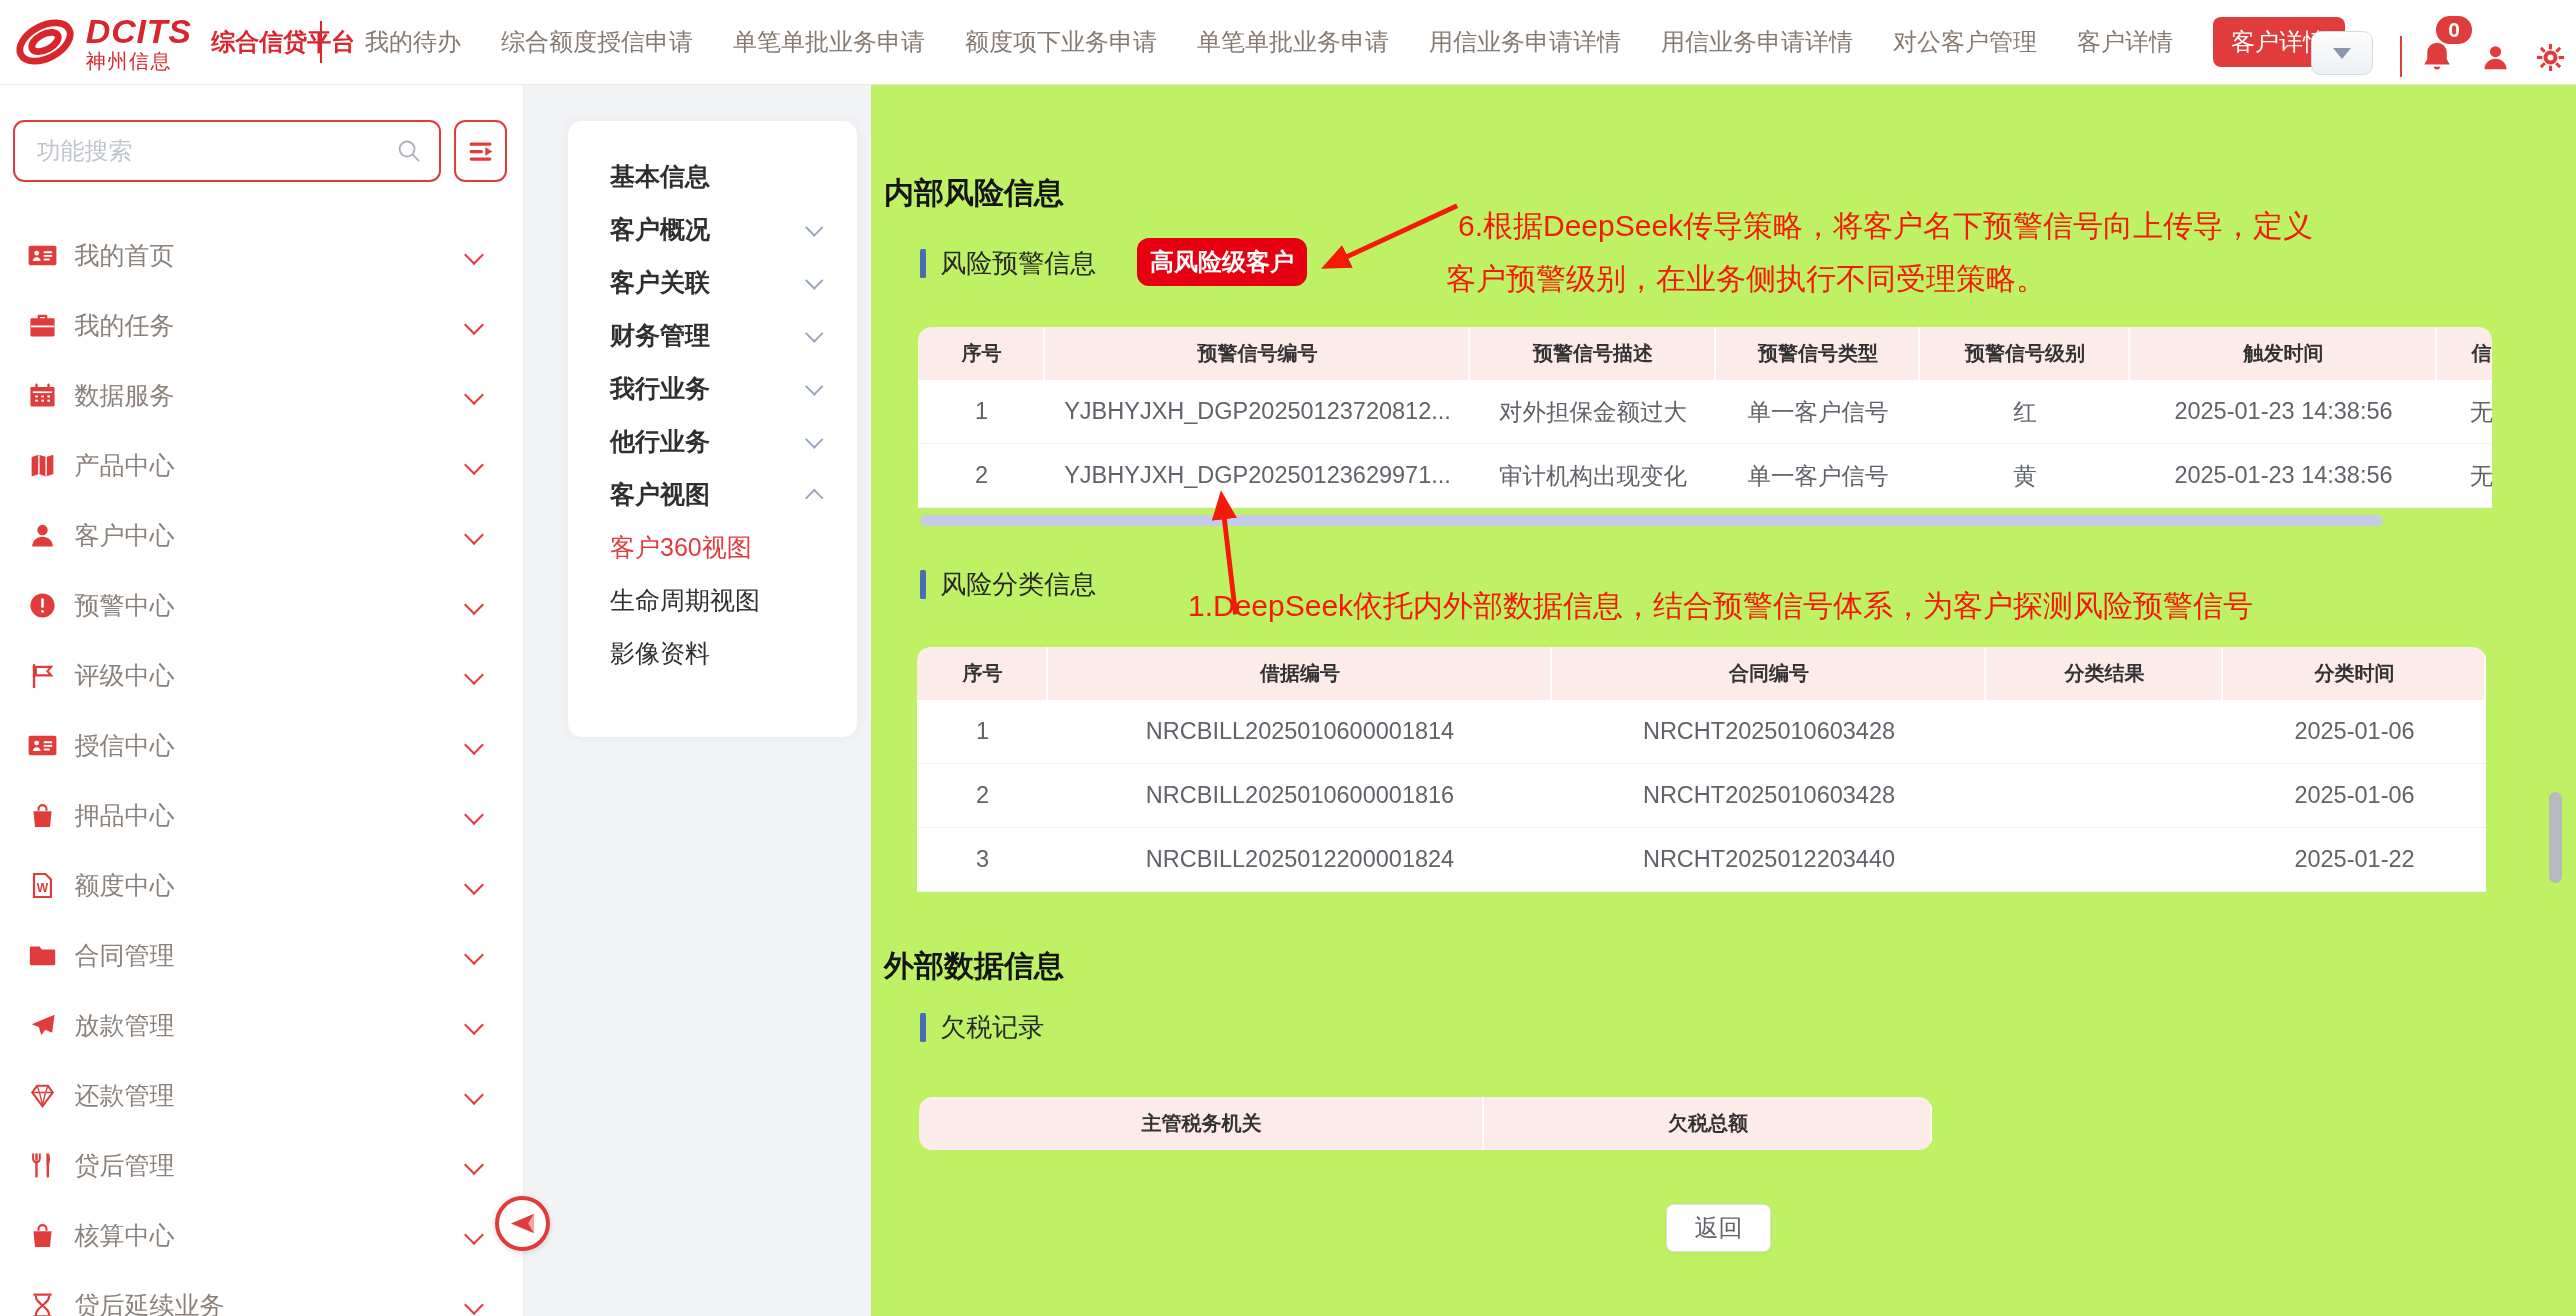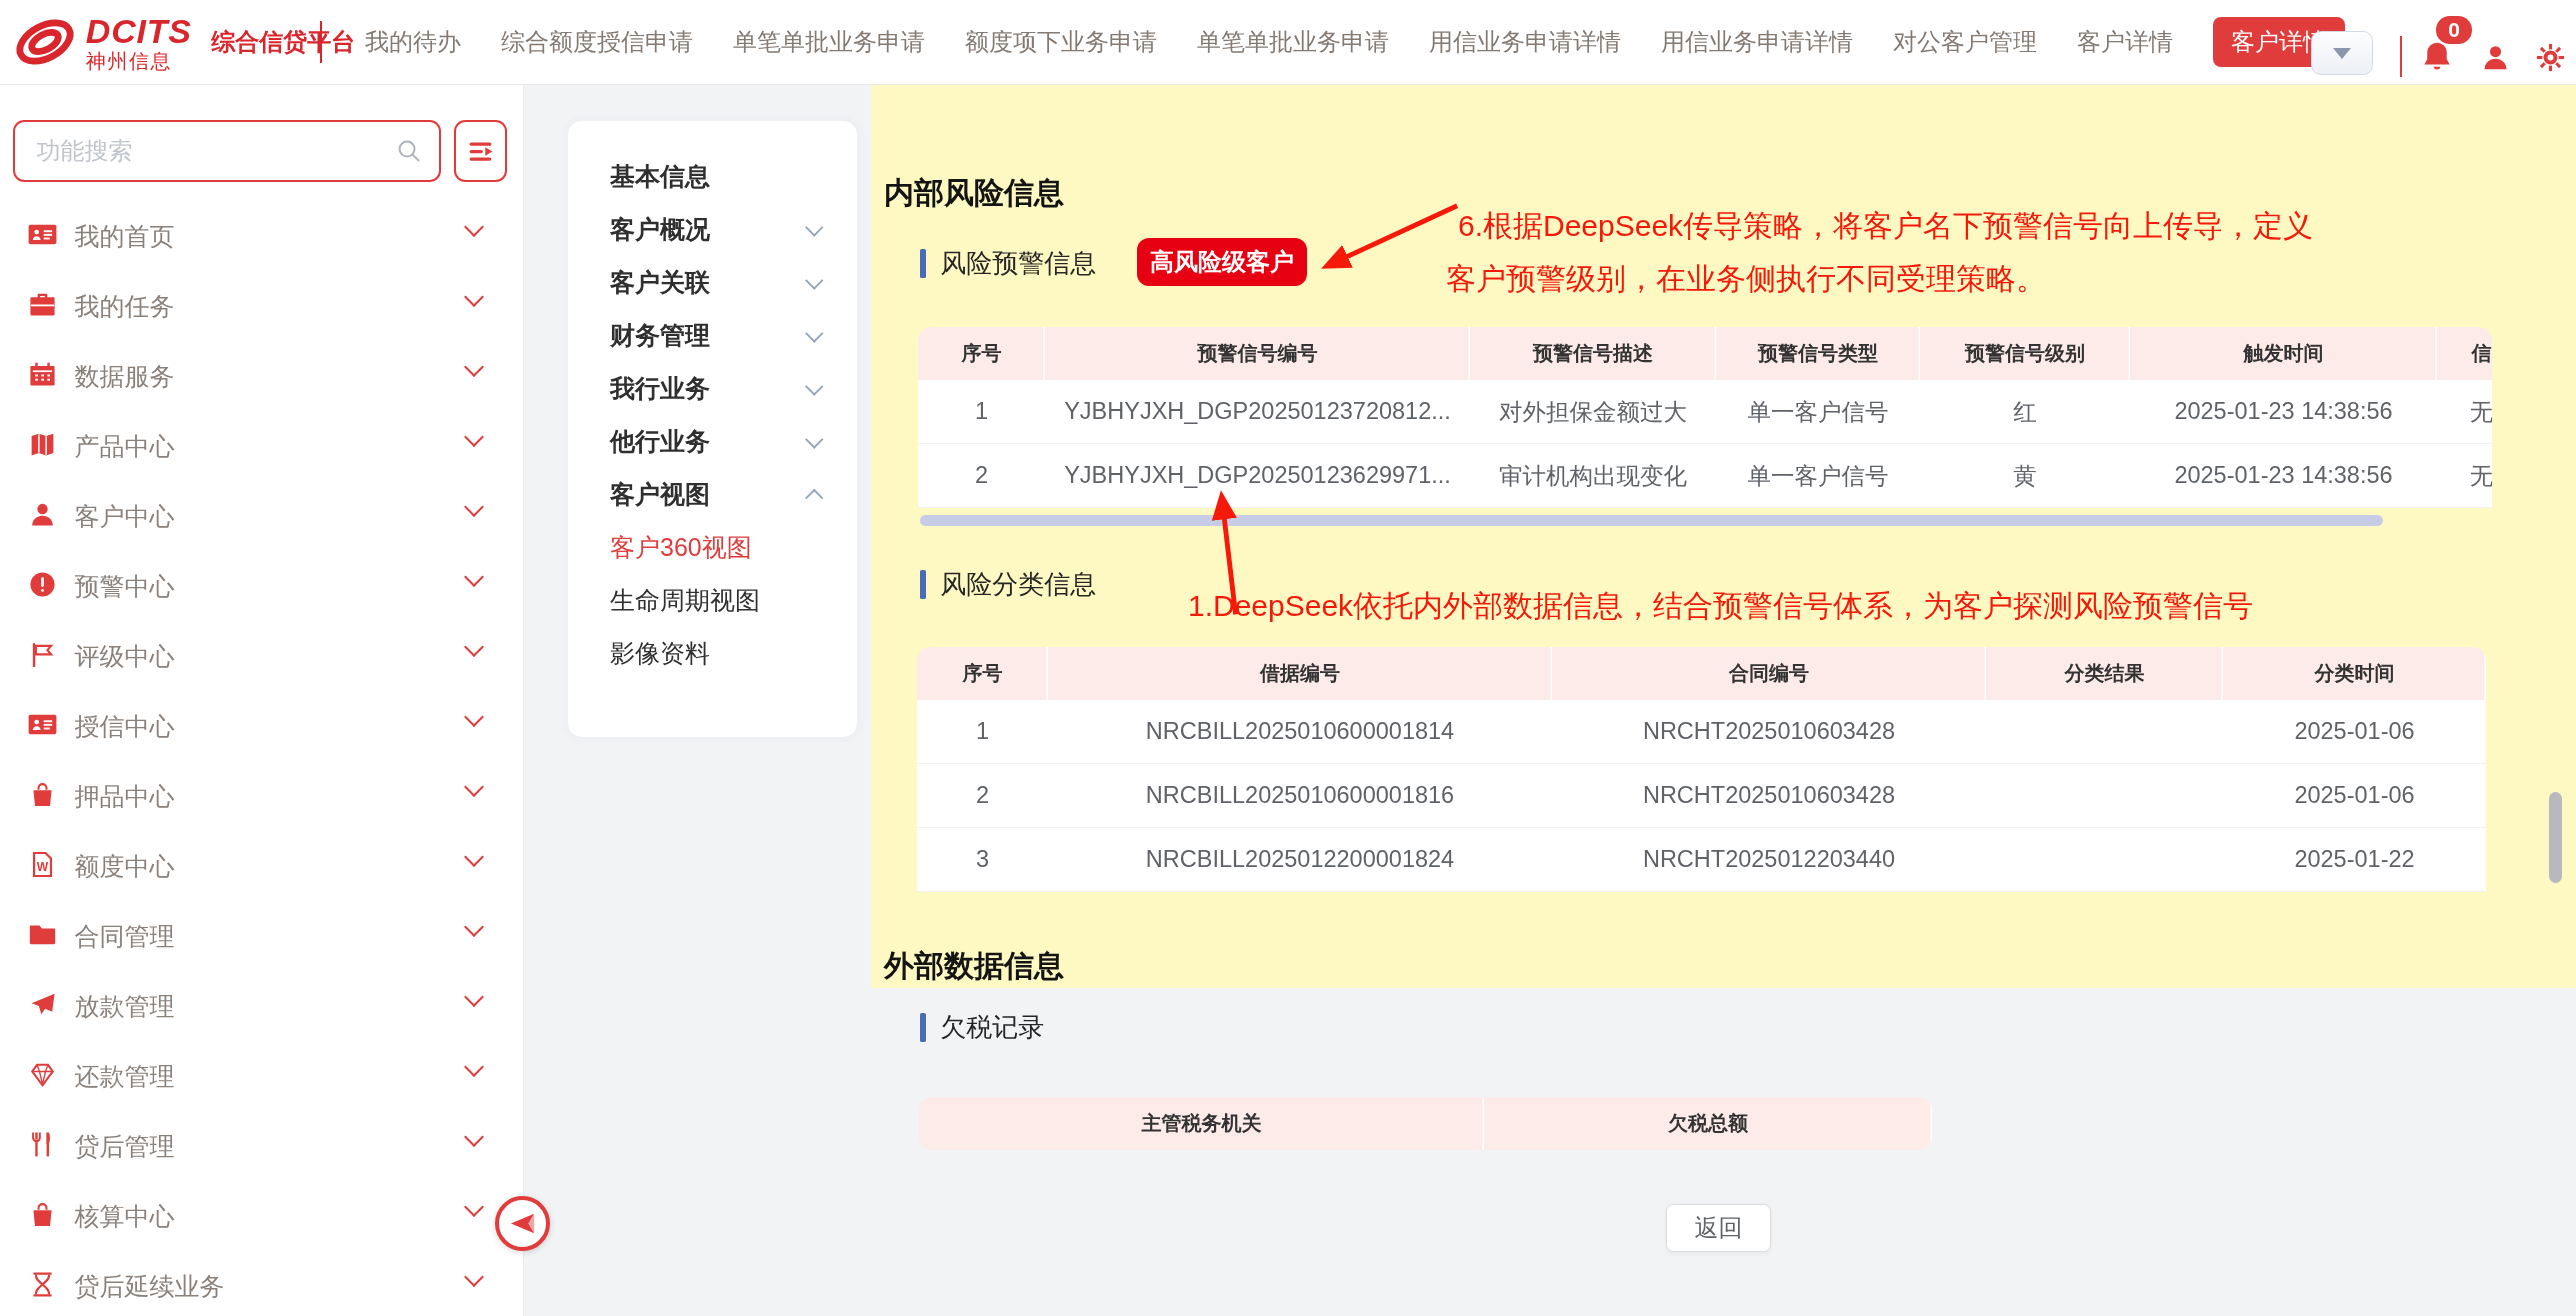--- a/index.html
+++ b/index.html
@@ -26,40 +26,40 @@
 
   
   .sidebar{position:absolute;left:0;top:84px;width:523px;height:1232px;background:#fff;border-right:0.8px solid #ebebee;z-index:10;}
   .search-box{position:absolute;left:13px;top:36px;width:428px;height:62px;border:2.4px solid #e13c3c;border-radius:11.3px;box-sizing:border-box;background:#fff;display:flex;align-items:center;}
   .search-box input{border:none;outline:none;flex:1;margin-left:19.4px;font-size:24px;color:#444;font-family:inherit;background:transparent;}
   .search-box input::placeholder{color:#c0c4cc;}
   .search-ic{width:27.6px;height:27.6px;color:#aeb2ba;margin-right:16px;flex:0 0 auto;}
   .menu-btn{position:absolute;left:454px;top:36px;width:53px;height:62px;border:2.4px solid #e13c3c;border-radius:11.3px;box-sizing:border-box;background:#fff;display:flex;align-items:center;justify-content:center;cursor:pointer;}
   .menu-btn svg{width:29px;height:29px;color:#e13c3c;}
   .side-list{position:absolute;left:0;top:136px;width:523px;}
-  .side-item{height:70px;display:flex;align-items:flex-start;cursor:pointer;}
+  .side-item{height:70px;display:flex;align-items:center;cursor:pointer;}
   .side-item svg{width:29px;height:29px;color:#e13c3c;margin-left:27.6px;flex:0 0 auto;}
   .side-label{margin-left:18px;font-size:25px;color:#8a817b;flex:1;white-space:nowrap;}
   .chev{display:inline-block;width:12px;height:12px;border-right:2.4px solid #e13c3c;border-bottom:2.4px solid #e13c3c;transform:rotate(45deg);margin-right:42px;}
   .collapse-btn{position:absolute;left:495px;top:1196px;width:55px;height:55px;border-radius:50%;background:#fff;border:4px solid #e13c3c;box-sizing:border-box;display:flex;align-items:center;justify-content:center;z-index:30;box-shadow:0 1.6px 6.5px rgba(0,0,0,.15);cursor:pointer;}
   .collapse-btn svg{width:31px;height:31px;color:#e13c3c;}
 
   
   .subnav{position:absolute;left:567px;top:120px;width:289px;height:616px;background:#fff;border:0.8px solid #eef0f4;border-radius:14.6px;box-shadow:0 0 9.7px rgba(40,50,90,.05);z-index:5;}
   .sub-item{height:53px;display:flex;align-items:center;cursor:pointer;}
   .sub-label{margin-left:42px;font-size:25px;font-weight:bold;color:#2f2f2f;flex:1;white-space:nowrap;}
   .sub-chev{display:inline-block;width:10.5px;height:10.5px;border-right:2.4px solid #93a5bd;border-bottom:2.4px solid #93a5bd;transform:rotate(45deg);margin-right:37px;margin-top:-4.9px;}
   .sub-chev.up{transform:rotate(-135deg);margin-top:6.5px;}
   .sub-child{height:53px;display:flex;align-items:center;cursor:pointer;}
   .child-label{margin-left:42px;font-size:25px;color:#303030;white-space:nowrap;}
   .child-label.sel{color:#e13c3c;}
   .subnav-pad{height:29px;}
 
   
-  .main{position:absolute;left:871px;top:84px;width:1705px;height:904px;background:#fef9c3;z-index:4;}
+  .main{position:absolute;left:871px;top:84px;width:1705px;height:1232px;background:#bef264;z-index:4;}
   .h1{position:absolute;font-size:30px;font-weight:bold;color:#141414;white-space:nowrap;}
   .sec{position:absolute;display:flex;align-items:center;}
   .sec-bar{width:5.7px;height:29px;background:#4a6cb3;border-radius:1.6px;}
   .sec-title{margin-left:14.6px;font-size:26px;font-weight:500;color:#262626;white-space:nowrap;}
   .risk-badge{position:absolute;background:#e60012;color:#fff;font-size:24px;font-weight:bold;padding:8px 13px;border-radius:12px;white-space:nowrap;}
   .note{position:absolute;color:#f5190a;font-size:30px;white-space:nowrap;}
 
   
   .tbl{position:absolute;overflow:hidden;border-radius:13px 13px 0 0;}
   .t-head{display:flex;background:#fcebe8;border-radius:13px 13px 0 0;}

